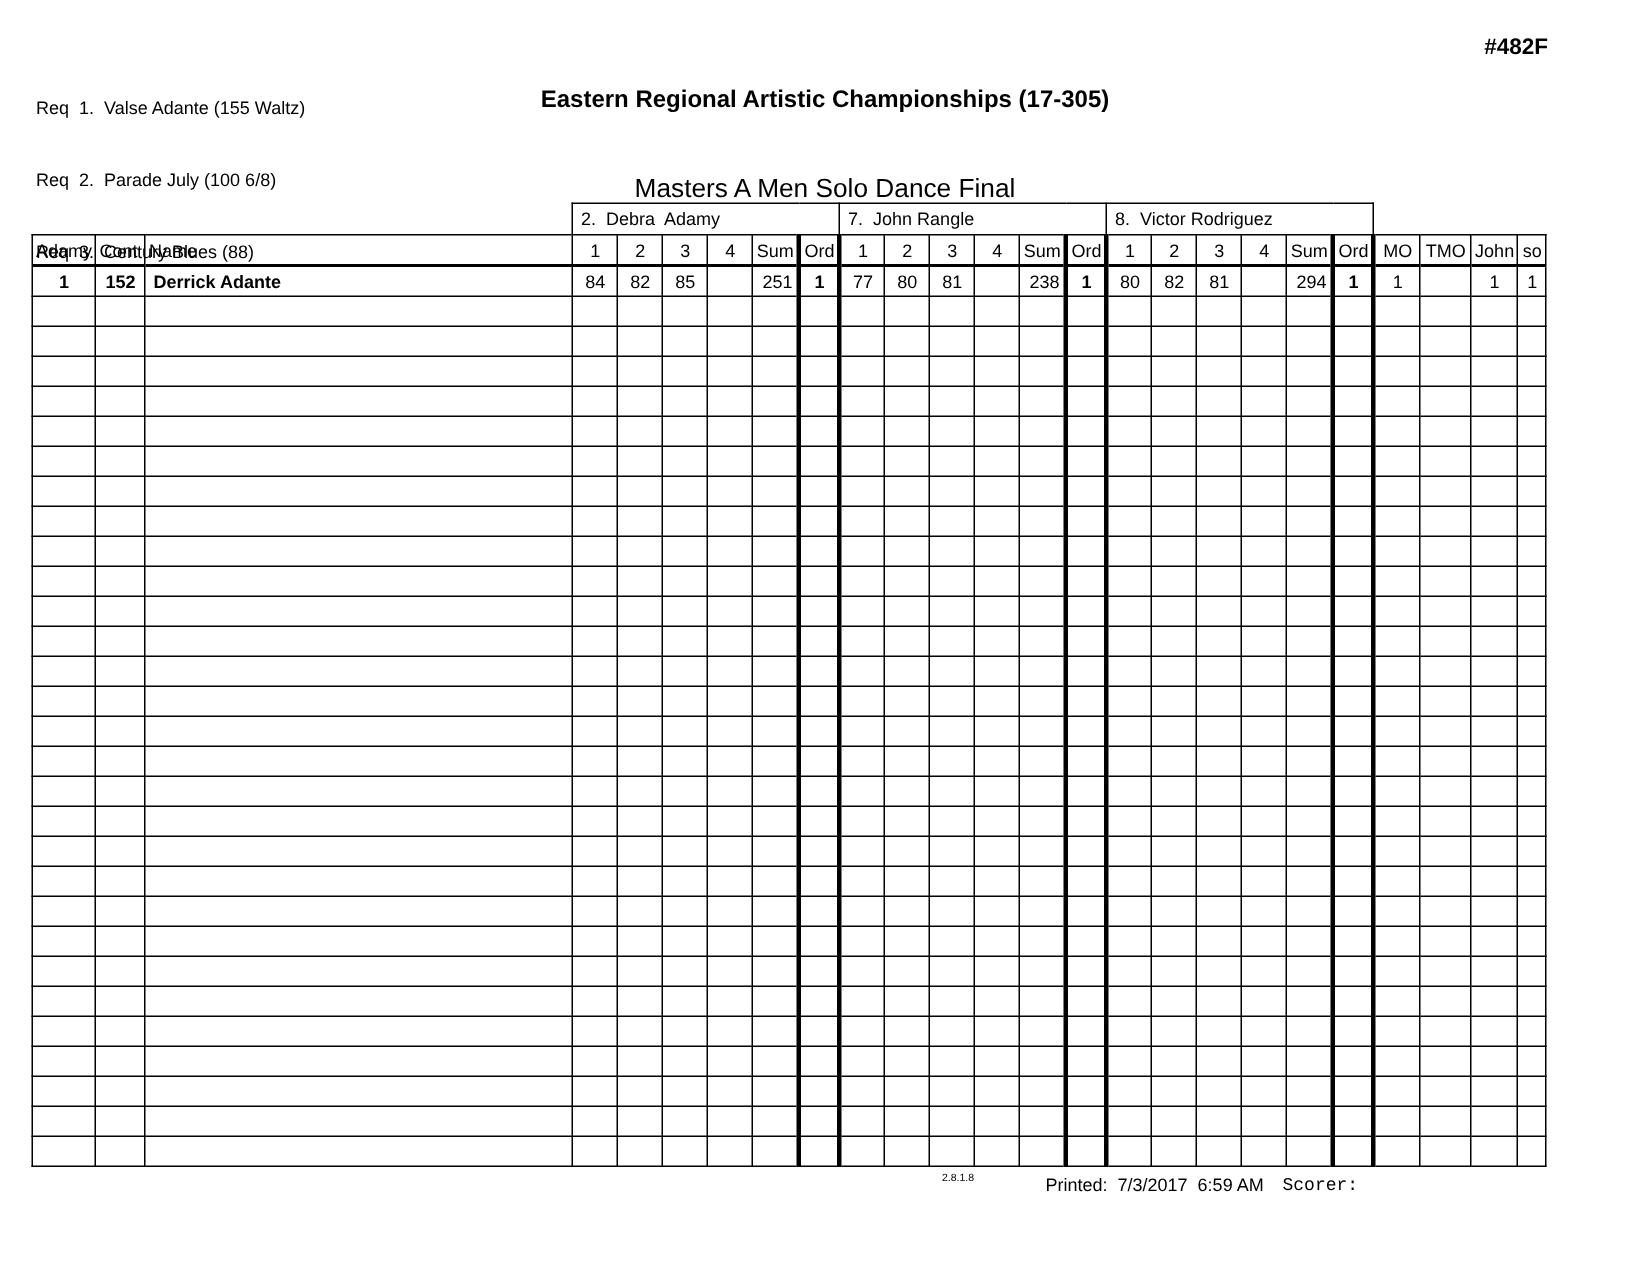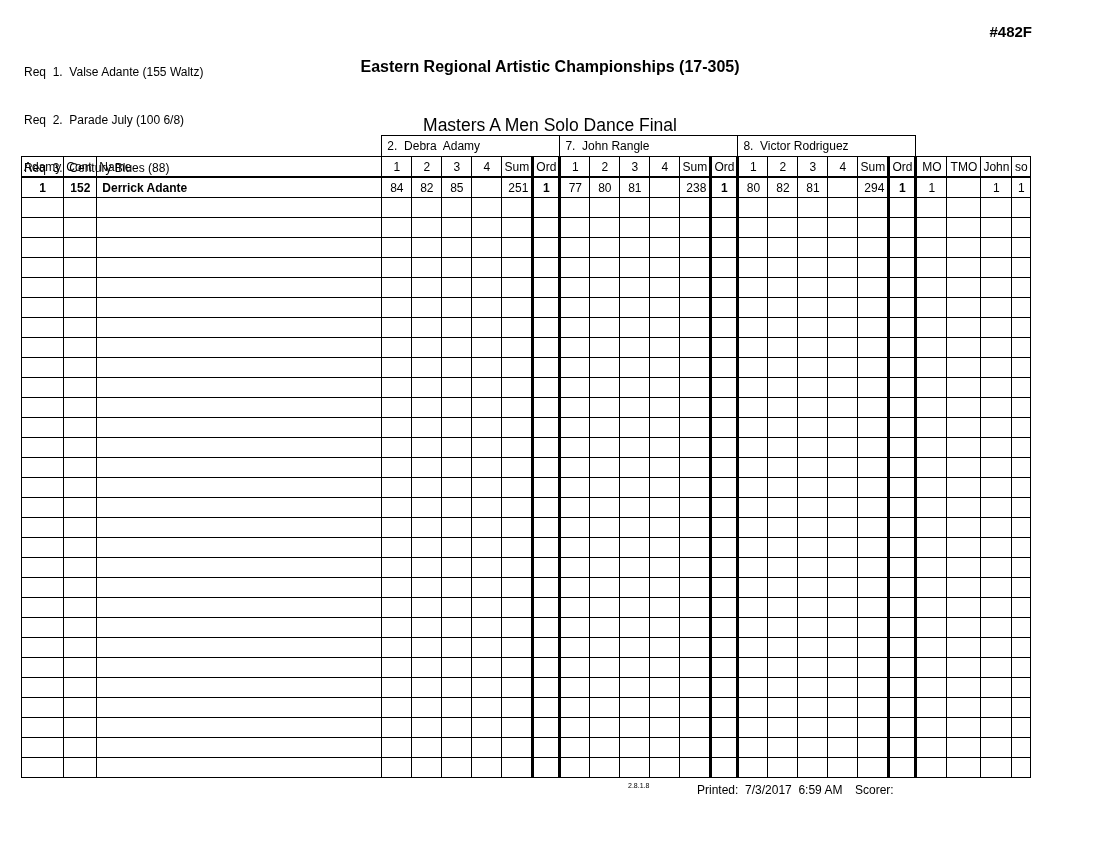--- a/index.html
+++ b/index.html
@@ -25,21 +25,21 @@
   td.judgebox { padding-left:5px; }
   tr.header-row td { border-bottom:2px solid #000; }
   td.ord { border-left:3px solid #000; border-right:3px solid #000; }
   td.c { text-align:center; }
   td.r { text-align:right; padding-right:3px; }
   td.b { font-weight:bold; }
   td.name { padding-left:5px; }
   .footer { position:absolute; top:781px; left:0; width:1100px; font-size:12px; }
   .footer .ver { position:absolute; left:628px; top:1px; font-size:7px; }
   .footer .printed { position:absolute; left:656px; top:2px; white-space:pre;margin-left:41px; }
-  .footer .scorer { position:absolute; left:855px; top:2px; }
+  .footer .scorer { position:absolute; left:855px; top:2px;font-family:Liberation Mono, monospace; }
 </style>
 </head>
 <body>
 
 <div class="page">
 
   <div class="reqs">
     <div>Req  1.  Valse Adante (155 Waltz)</div>
     <div>Req  2.  Parade July (100 6/8)</div>
     <div>Req  3.  Century Blues (88)</div>

